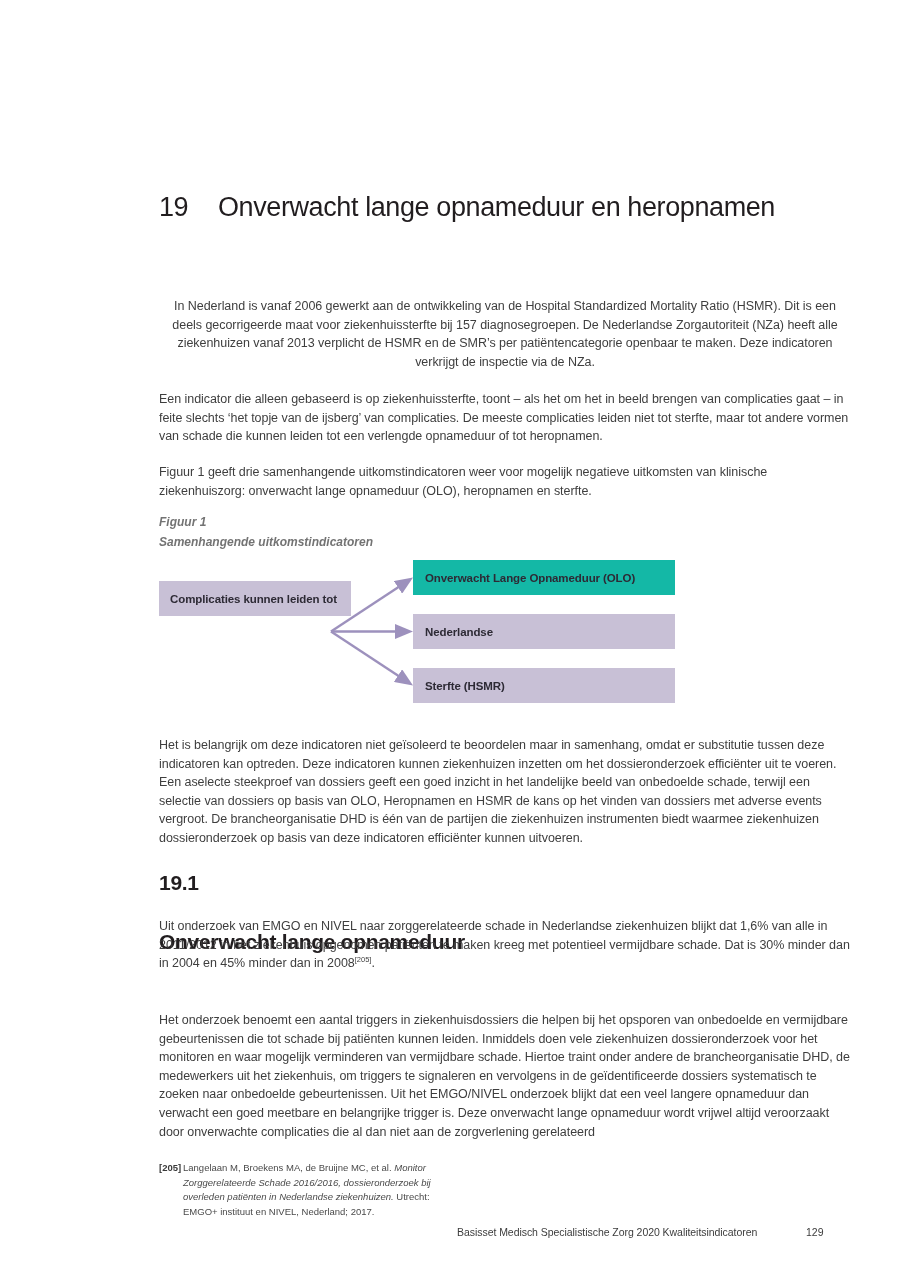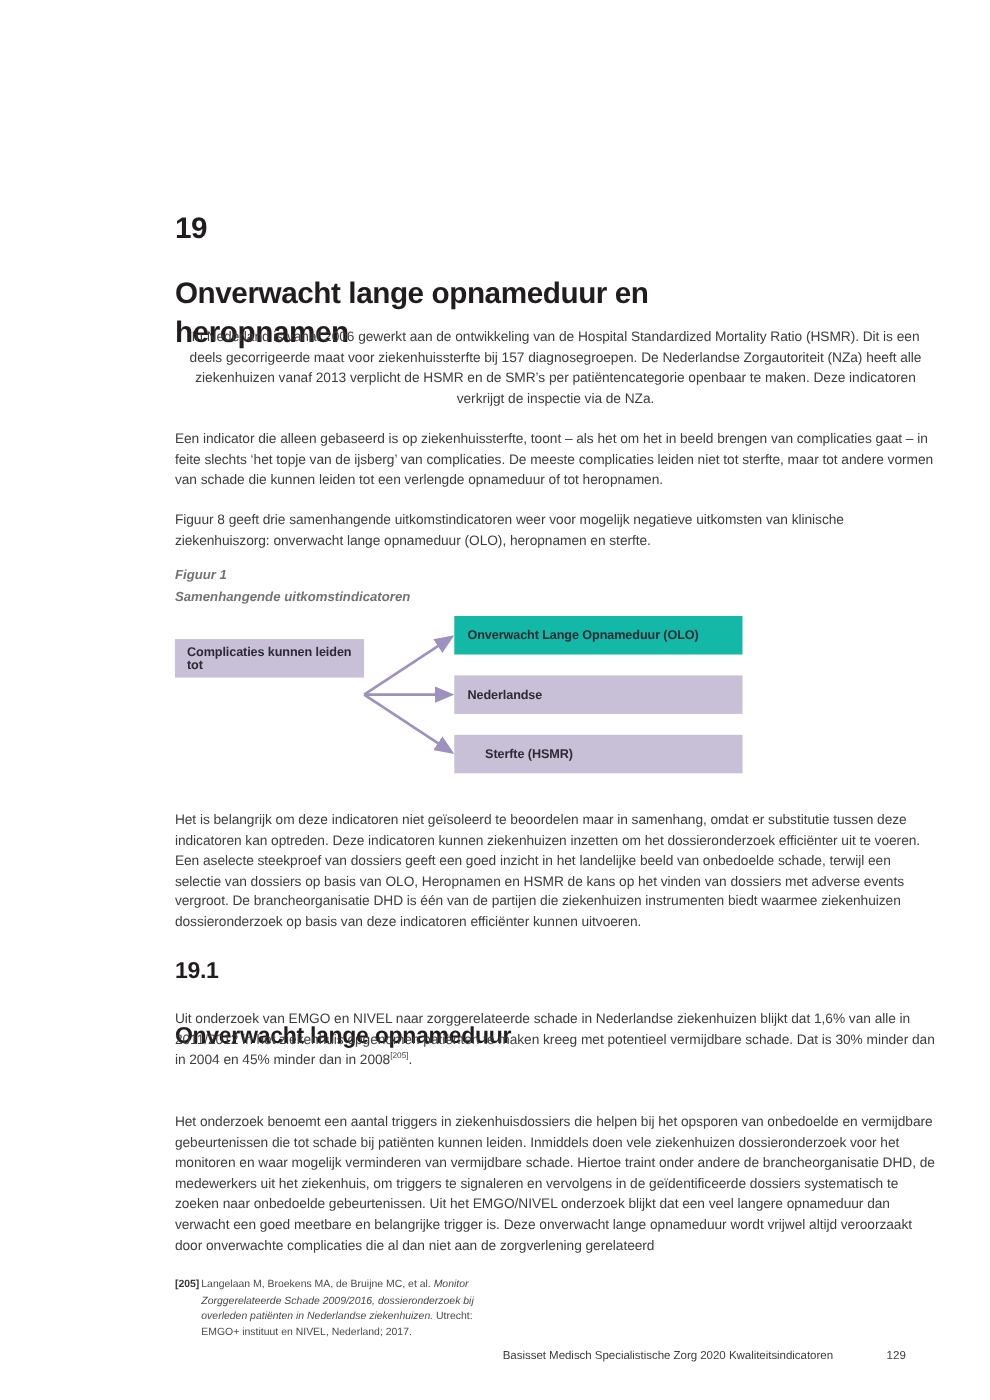--- a/index.html
+++ b/index.html
@@ -11,25 +11,24 @@
     font-family: "Liberation Sans", sans-serif;
     color: #3e3e3e;
     overflow: hidden;
     margin: 0 auto;
   }
   .chapter-heading {
     position: absolute;
     left: 159px; top: 189px;
     display: flex;
     color: #211d1f;
-    font-weight: bold;
+    font-weight: normal;
     font-size: 27px;
     line-height: 36px;
     letter-spacing: -0.4px;
-    flex-direction: column;
   }
   .chapter-heading .h-num { width: 59px; flex: 0 0 59px; }
   .chapter-heading .h-title { width: 580px; }
   .body-text {
     position: absolute;
     left: 159px;
     width: 692px;
     font-size: 12.5px;
     line-height: 18.6px;
     color: #3e3e3e;
@@ -54,24 +53,24 @@
     position: absolute;
     height: 35px;
     background: #c8c0d6;
     display: flex;
     align-items: center;
     font-size: 11.5px;
     font-weight: bold;
     color: #2d2a35;
     letter-spacing: -0.1px;
   }
-  .fig-src { left: 159px; top: 581px; width: 172px; padding-left: 11px; box-sizing: border-box; justify-content: flex-end; }
+  .fig-src { left: 159px; top: 581px; width: 192px; padding-left: 11px; box-sizing: border-box; }
   .fig-t0 { left: 413px; top: 560px; width: 262px; padding-left: 12px; box-sizing: border-box; }
   .fig-t1 { left: 413px; top: 614px; width: 262px; padding-left: 12px; box-sizing: border-box; }
-  .fig-t2 { left: 413px; top: 668px; width: 262px; padding-left: 28px; box-sizing: border-box; }
+  .fig-t2 { left: 413px; top: 668px; width: 262px; padding-left: 12px; box-sizing: border-box; }
   .fig-arrows { position: absolute; left: 320px; top: 550px; width: 100px; height: 163px; }
   .arrow-line { stroke: #9d91bd; stroke-width: 2.4; }
   .arrow-head { fill: #9d91bd; }
   .section-heading {
     position: absolute;
     left: 159px; top: 869px;
     display: flex;
     color: #211d1f;
     font-weight: bold;
     font-size: 21px;
@@ -123,21 +122,21 @@
 
 <div class="page">
 
   <div class="chapter-heading">
     <div class="h-num">19</div>
     <div class="h-title">Onverwacht lange opnameduur en heropnamen</div>
   </div>
 
   <div class="body-text p1">In Nederland is vanaf 2006 gewerkt aan de ontwikkeling van de Hospital Standardized Mortality Ratio (HSMR). Dit is een deels gecorrigeerde maat voor ziekenhuissterfte bij 157 diagnosegroepen. De Nederlandse Zorgautoriteit (NZa) heeft alle ziekenhuizen vanaf 2013 verplicht de HSMR en de SMR’s per patiëntencategorie openbaar te maken. Deze indicatoren verkrijgt de inspectie via de NZa.</div>
   <div class="body-text p2">Een indicator die alleen gebaseerd is op ziekenhuissterfte, toont – als het om het in beeld brengen van complicaties gaat – in feite slechts ‘het topje van de ijsberg’ van complicaties. De meeste complicaties leiden niet tot sterfte, maar tot andere vormen van schade die kunnen leiden tot een verlengde opnameduur of tot heropnamen.</div>
-  <div class="body-text p3">Figuur 8 geeft drie samenhangende uitkomstindicatoren weer voor mogelijk negatieve uitkomsten van klinische ziekenhuiszorg: onverwacht lange opnameduur (OLO), heropnamen en sterfte.</div>
+  <div class="body-text p3">Figuur 1 geeft drie samenhangende uitkomstindicatoren weer voor mogelijk negatieve uitkomsten van klinische ziekenhuiszorg: onverwacht lange opnameduur (OLO), heropnamen en sterfte.</div>
 
   <div class="figure-caption">
     <div>Figuur 1</div>
     <div>Samenhangende uitkomstindicatoren</div>
   </div>
 
   <div class="fig-box fig-src" style="background: rgb(200, 192, 214); color: rgb(45, 42, 53);">
     <span>Complicaties kunnen leiden tot</span>
   </div>
   <div class="fig-box fig-t0" style="background: #14b8a6; color: rgb(45, 42, 53);">
@@ -168,19 +167,19 @@
     <div>Onverwacht lange opnameduur</div>
   </div>
 
   <div class="body-text p5">
     <span>Uit onderzoek van EMGO en NIVEL naar zorggerelateerde schade in Nederlandse ziekenhuizen blijkt dat 1,6% van alle in 2011/2012 in het ziekenhuis opgenomen patiënten te maken kreeg met potentieel vermijdbare schade. Dat is 30% minder dan in 2004 en 45% minder dan in 2008</span><sup class="fn-ref">[205]</sup><span>.</span>
   </div>
 
   <div class="body-text p6">Het onderzoek benoemt een aantal triggers in ziekenhuisdossiers die helpen bij het opsporen van onbedoelde en vermijdbare gebeurtenissen die tot schade bij patiënten kunnen leiden. Inmiddels doen vele ziekenhuizen dossier­onderzoek voor het monitoren en waar mogelijk verminderen van vermijdbare schade. Hiertoe traint onder andere de brancheorganisatie DHD, de medewerkers uit het ziekenhuis, om triggers te signaleren en vervolgens in de geïdentificeerde dossiers systematisch te zoeken naar onbedoelde gebeurtenissen. Uit het EMGO/NIVEL onderzoek blijkt dat een veel langere opnameduur dan verwacht een goed meetbare en belangrijke trigger is. Deze onverwacht lange opnameduur wordt vrijwel altijd veroorzaakt door onverwachte complicaties die al dan niet aan de zorgverlening gerelateerd</div>
 
   <div class="footnote">
-    <span class="fn-marker">[205]</span><span>Langelaan M, Broekens MA, de Bruijne MC, et al. </span><span class="fn-italic">Monitor Zorggerelateerde Schade 2009/2016, dossieronderzoek bij overleden patiënten in Nederlandse ziekenhuizen.</span><span> Utrecht: EMGO+ instituut en NIVEL, Nederland; 2017.</span>
+    <span class="fn-marker">[205]</span><span>Langelaan M, Broekens MA, de Bruijne MC, et al. </span><span class="fn-italic">Monitor Zorggerelateerde Schade 2016/2016, dossieronderzoek bij overleden patiënten in Nederlandse ziekenhuizen.</span><span> Utrecht: EMGO+ instituut en NIVEL, Nederland; 2017.</span>
   </div>
 
   <div class="page-footer-text">Basisset Medisch Specialistische Zorg 2020 Kwaliteitsindicatoren</div>
   <div class="page-footer-number">129</div>
 
 </div>
 
 </body></html>

